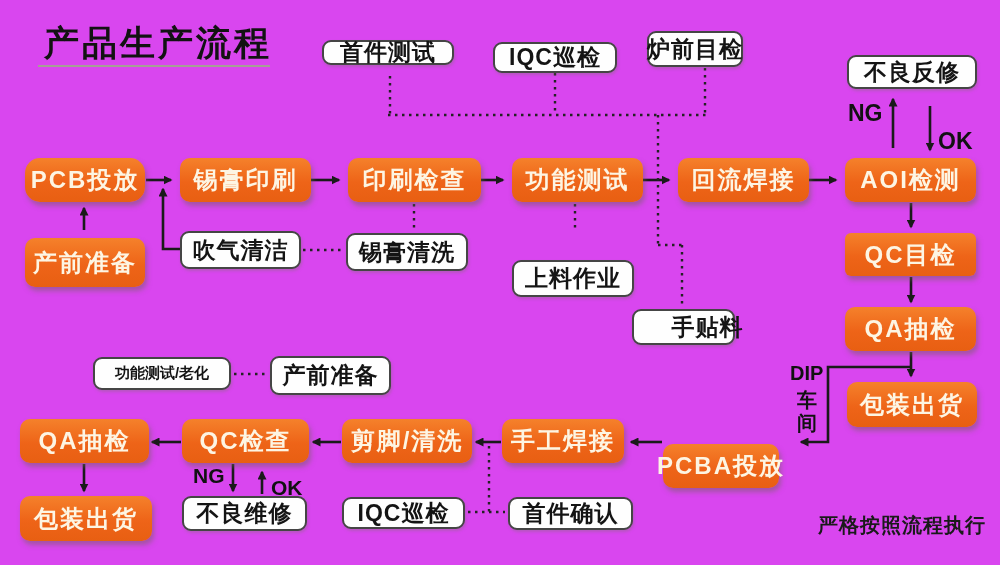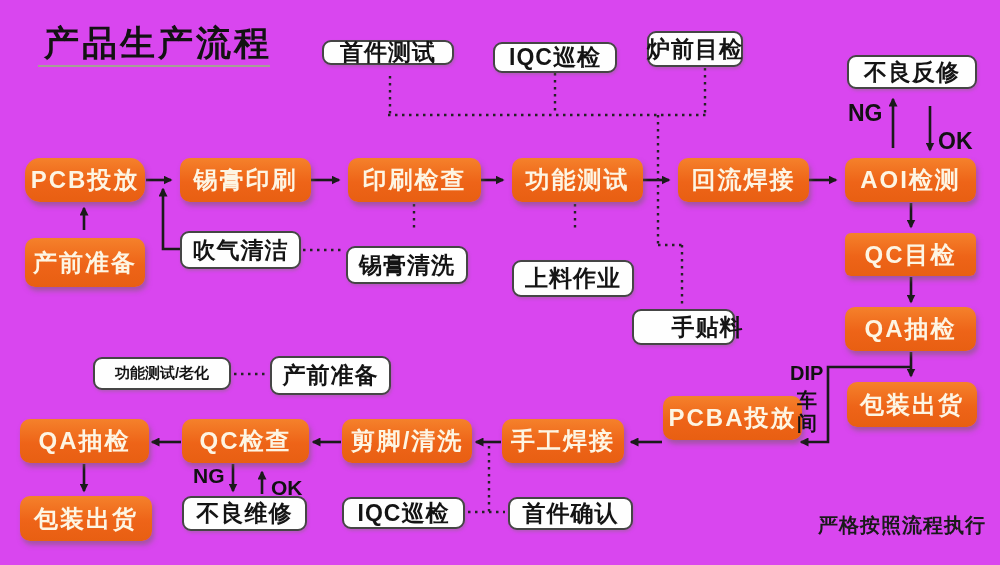--- a/index.html
+++ b/index.html
@@ -101,21 +101,21 @@
   <div class="node orange" style="left:845px;top:158px;width:131px;height:44px;">
       <span>AOI检测</span>
     </div>
 
   <div class="node orange" style="left:25px;top:238px;width:120px;height:49px;">
       <span>产前准备</span>
     </div>
   <div class="node white" style="left:180px;top:231px;width:121px;height:38px;">
       <span>吹气清洁</span>
     </div>
-  <div class="node white" style="left:346px;top:246px;width:122px;height:38px;">
+  <div class="node white" style="left:346px;top:233px;width:122px;height:38px;">
       <span>锡膏清洗</span>
     </div>
   <div class="node white" style="left:512px;top:242px;width:122px;height:37px;margin-top:18px;">
       <span>上料作业</span>
     </div>
   <div class="node orange" style="left:845px;top:233px;width:131px;height:43px;border-radius:6px;">
       <span>QC目检</span>
     </div>
 
   <div class="node white" style="left:632px;top:309px;width:103px;height:36px;padding-left:48px;">
@@ -153,21 +153,21 @@
     </div>
   <div class="node orange" style="left:182px;top:419px;width:127px;height:44px;">
       <span>QC检查</span>
     </div>
   <div class="node orange" style="left:342px;top:419px;width:130px;height:44px;">
       <span>剪脚/清洗</span>
     </div>
   <div class="node orange" style="left:502px;top:419px;width:122px;height:44px;">
       <span>手工焊接</span>
     </div>
-  <div class="node orange" style="left:663px;top:396px;width:139px;height:44px;">
+  <div class="node orange" style="left:663px;top:444px;width:116px;height:44px;">
       <span>PCBA投放</span>
     </div>
 
   <div class="node orange" style="left:20px;top:496px;width:132px;height:45px;">
       <span>包装出货</span>
     </div>
   <div class="node white" style="left:182px;top:496px;width:125px;height:35px;">
       <span>不良维修</span>
     </div>
   <div class="node white" style="left:342px;top:497px;width:123px;height:32px;">

